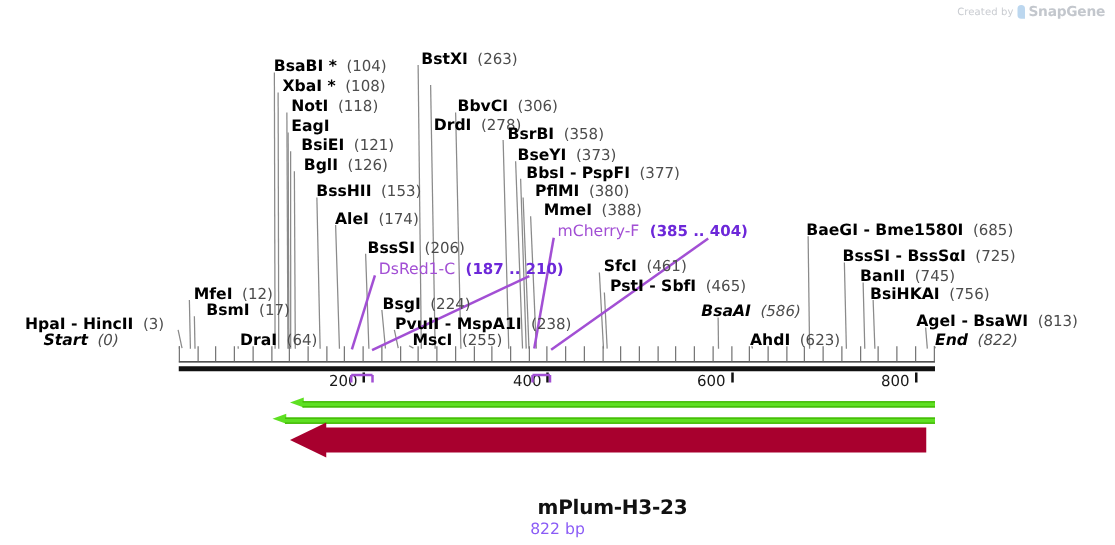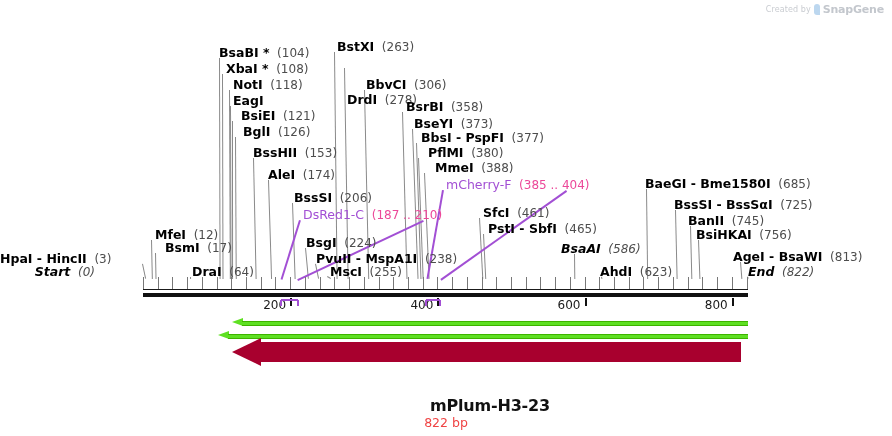--- a/index.html
+++ b/index.html
@@ -40,21 +40,21 @@
     line-height:13px;
     color:#000;
     font-weight:bold;
   }
   .lbl .pos{
     font-weight:normal;
     color:#4d4d4d;
     font-size:12px;
   }
   .lbl.feat{color:#a24fd4;font-weight:normal;font-size:12.5px;}
-  .lbl.feat .pos{color:#ec4899;font-weight:normal;}
+  .lbl.feat .pos{color:#6d28d9;font-weight:bold;}
   .lbl.term{font-style:italic;font-weight:bold;}
 
   
   .leader{
     position:absolute;
     background:#8a8a8a;
     width:1px;
     transform-origin:top left;
   }
   .leader.purple{background:#a24fd4;width:1.5px;}
@@ -116,21 +116,21 @@
     z-index:2;
   }
 
   
   .title{
     position:absolute;width:100%;text-align:center;
     font-size:16px;font-weight:bold;color:#111;letter-spacing:-.2px;
   }
   .subtitle{
     position:absolute;width:100%;text-align:center;
-    font-size:12.5px;color:#ef4444;
+    font-size:12.5px;color:#8b5cf6;
   }
 </style>
 </head>
 <body>
 
 <div id="map"></div>
 
 <div class="watermark">
   <span>Created by</span>
   <span class="wm-logo"></span>
@@ -172,21 +172,21 @@
     <div class="leader " style="left: 690px; top: 226px; height: 53.0166px; transform: rotate(-1.43453deg);"></div>
     <div class="leader " style="left: 698px; top: 240px; height: 39.026px; transform: rotate(-2.09016deg);"></div>
     <div class="leader " style="left: 740px; top: 262px; height: 17.0556px; transform: rotate(-4.62721deg);"></div>
     <div class="leader " style="left: 747px; top: 277px; height: 2.23607px; transform: rotate(-26.5651deg);"></div>
     <div class="leader purple" style="left: 299px; top: 220px; height: 61.7925px; transform: rotate(17.2909deg);"></div>
     <div class="leader purple" style="left: 423px; top: 220px; height: 138.621px; transform: rotate(64.81deg);"></div>
     <div class="leader purple" style="left: 442px; top: 190px; height: 90.3631px; transform: rotate(9.9645deg);"></div>
     <div class="leader purple" style="left: 566px; top: 190px; height: 153.979px; transform: rotate(54.6899deg);"></div>
   </div>
 <div id="labels">
-    <div class="lbl" style="left: 0px; top: 252px; width: 93px; text-align: right;"><span>HpaI - HincII</span><span class="pos">&nbsp;&nbsp;(3)</span></div>
+    <div class="lbl" style="left: 0px; top: 252px; width: 93px; text-align: right; padding-left: 20px;"><span>HpaI - HincII</span><span class="pos">&nbsp;&nbsp;(3)</span></div>
     <div class="lbl term" style="left: 0px; top: 265px; width: 95px; text-align: right;"><span>Start</span><span class="pos">&nbsp;&nbsp;(0)</span></div>
     <div class="lbl" style="left: 155px; top: 228px;"><span>MfeI</span><span class="pos">&nbsp;&nbsp;(12)</span></div>
     <div class="lbl" style="left: 165px; top: 241px;"><span>BsmI</span><span class="pos">&nbsp;&nbsp;(17)</span></div>
     <div class="lbl" style="left: 192px; top: 265px;"><span>DraI</span><span class="pos">&nbsp;&nbsp;(64)</span></div>
     <div class="lbl" style="left: 219px; top: 46px;"><span>BsaBI *</span><span class="pos">&nbsp;&nbsp;(104)</span></div>
     <div class="lbl" style="left: 226px; top: 62px;"><span>XbaI *</span><span class="pos">&nbsp;&nbsp;(108)</span></div>
     <div class="lbl" style="left: 233px; top: 78px;"><span>NotI</span><span class="pos">&nbsp;&nbsp;(118)</span></div>
     <div class="lbl" style="left: 233px; top: 94px;"><span>EagI</span></div>
     <div class="lbl" style="left: 241px; top: 109px;"><span>BsiEI</span><span class="pos">&nbsp;&nbsp;(121)</span></div>
     <div class="lbl" style="left: 243px; top: 125px;"><span>BglI</span><span class="pos">&nbsp;&nbsp;(126)</span></div>

